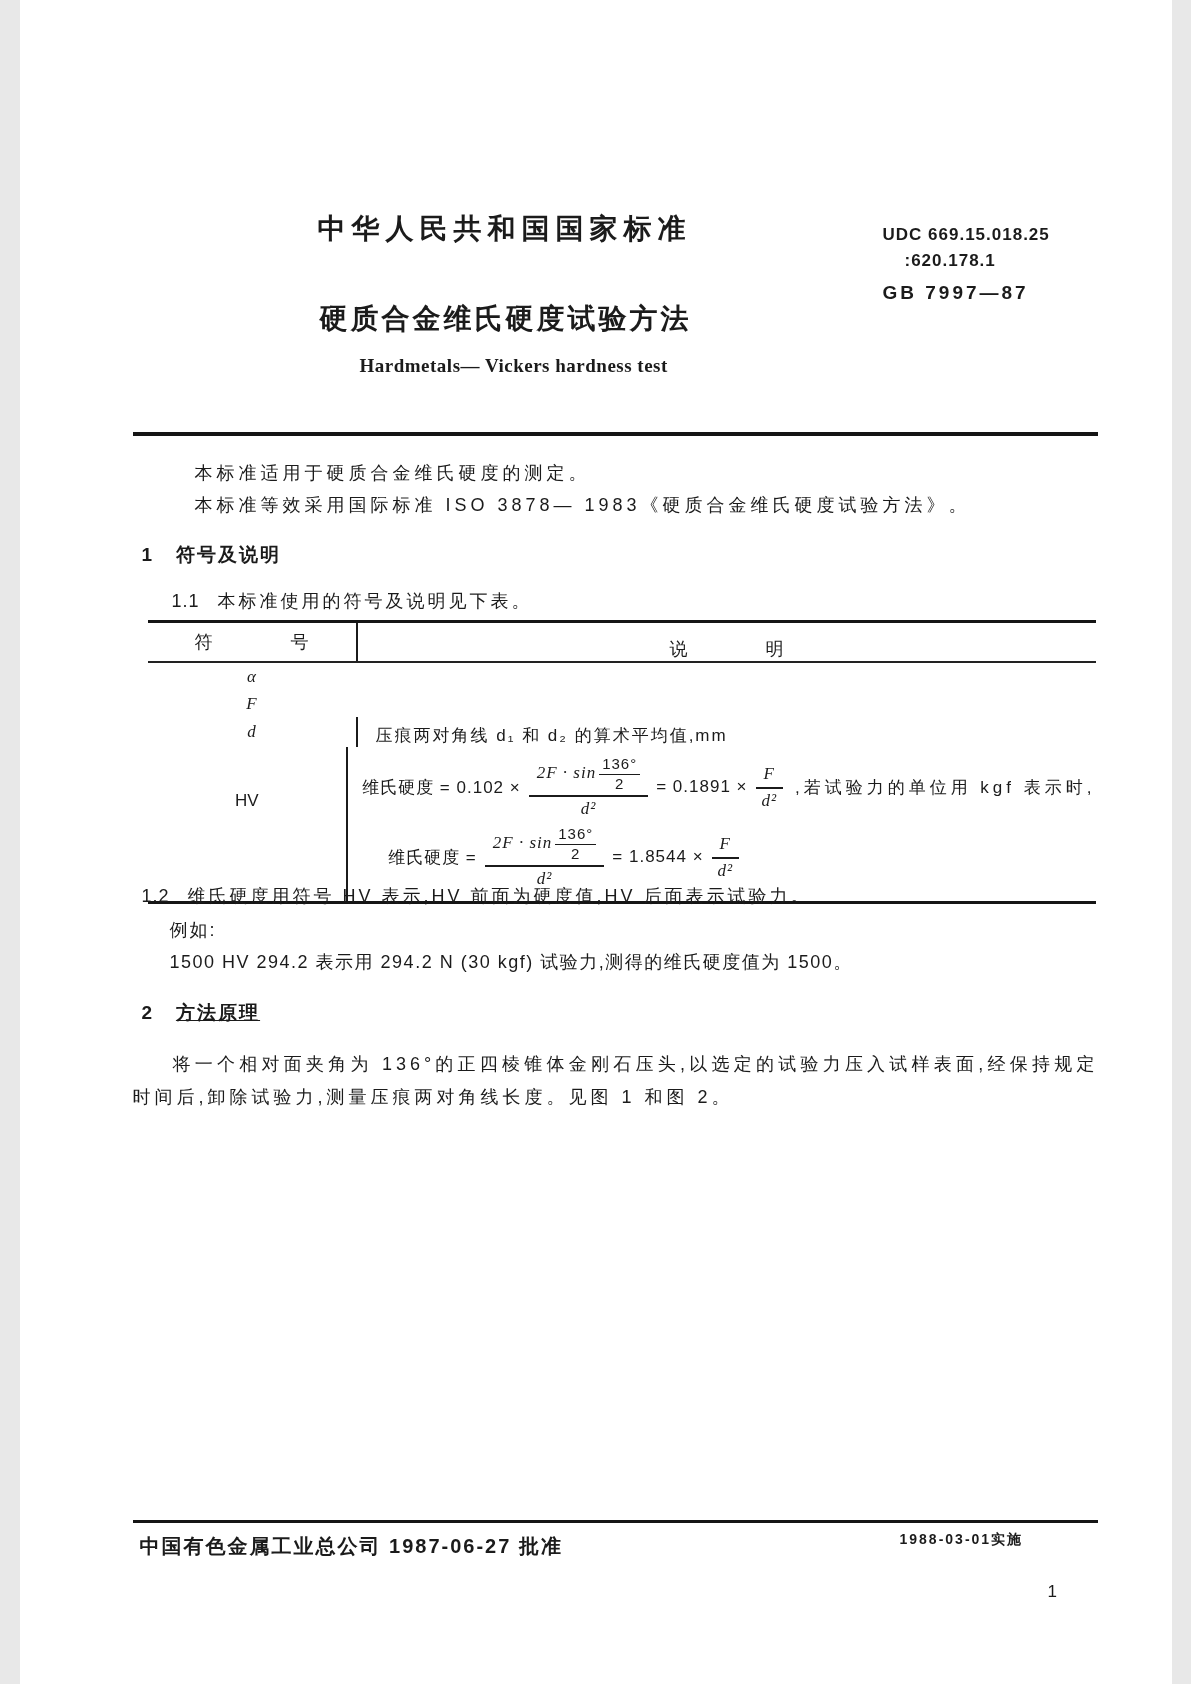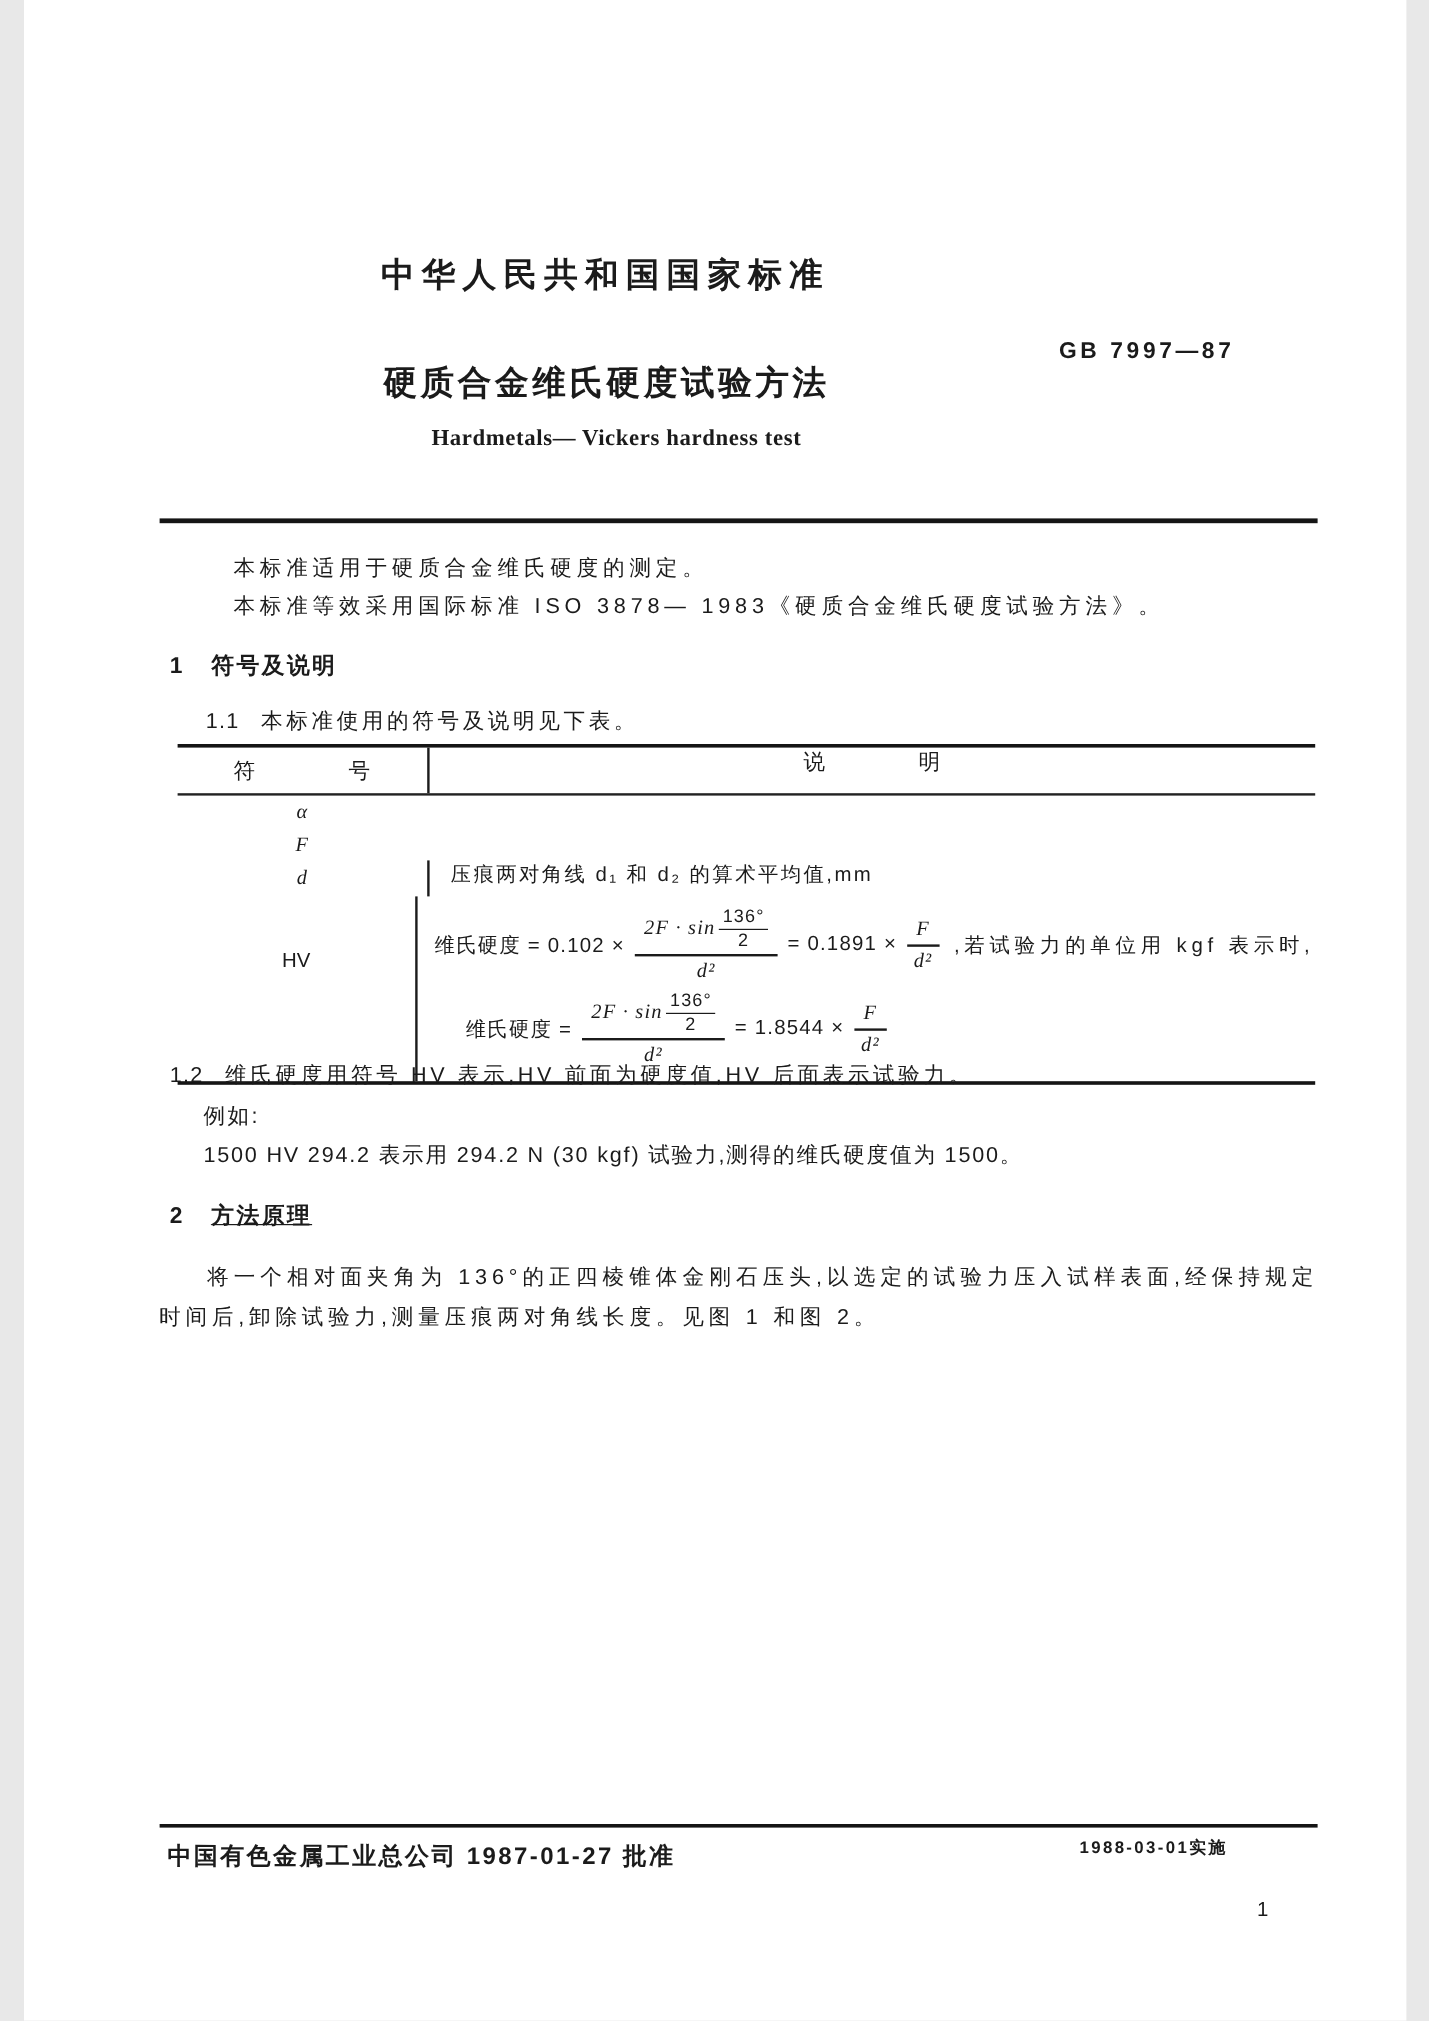--- a/index.html
+++ b/index.html
@@ -28,21 +28,21 @@
   .s1-head{left:122px;top:542px;}
   .head-no{display:inline-block;margin-right:22px;font-weight:bold;}
   .clause{font-size:18px;letter-spacing:3px;}
   .c11{left:152px;top:589px;}
   .clause-no{display:inline-block;margin-right:18px;letter-spacing:1px;}
   
   .symtable{left:128px;top:620px;width:948px;border-top:3px solid #151515;border-bottom:3px solid #151515;}
   .trow{display:flex;align-items:center;}
   .thead-row{height:38px;border-bottom:2px solid #222;}
   .cell1{width:208px;display:flex;justify-content:center;align-items:center;align-self:stretch;}
-  .cell2{flex:1;border-left:2px solid #1b1b1b;padding-left:18px;display:flex;align-items:flex-start;align-self:stretch;}
+  .cell2{flex:1;border-left:2px solid #1b1b1b;padding-left:18px;display:flex;align-items:flex-end;align-self:stretch;}
   .hdr-spread{font-size:18px;letter-spacing:78px;margin-right:-78px;font-weight:500;}
   .body-row{height:27px;}
   .row-d{height:30px;}
   .desc{font-size:17px;letter-spacing:2px;}
   .sym{font-size:17px;}
   .mv{font-family:"Liberation Serif","DejaVu Serif",serif;font-style:italic;}
   .hv-row{min-height:138px;}
   .hv-cell1{align-items:flex-start;padding-top:44px;}
   .hv-cell2{flex-direction:column;align-items:flex-start;padding:8px 0 12px 14px;gap:6px;}
   .fline{display:flex;align-items:center;font-size:17px;letter-spacing:1px;white-space:nowrap;}
@@ -64,20 +64,24 @@
   .footer-right{left:880px;top:1531px;font-size:14px;font-weight:bold;letter-spacing:2px;}
   .page-num{left:1028px;top:1582px;font-size:17px;}
 </style>
 </head>
 <body>
 
 <div class="page">
 
   <div class="abs org-title">中华人民共和国国家标准</div>
 
+  <div class="abs udc-block">
+    <div>UDC 669.15.018.25</div>
+    <div class="udc-line2">:620.178.1</div>
+  </div>
 
   <div class="abs std-no">GB 7997—87</div>
 
   <div class="abs doc-title">硬质合金维氏硬度试验方法</div>
   <div class="abs doc-title-en">Hardmetals— Vickers hardness test</div>
 
   <div class="abs rule rule-top"></div>
 
   <div class="abs intro-p intro-p1">本标准适用于硬质合金维氏硬度的测定。</div>
   <div class="abs intro-p intro-p2">本标准等效采用国际标准 ISO 3878— 1983《硬质合金维氏硬度试验方法》。</div>
@@ -157,17 +161,17 @@
   </div>
   <div class="abs example-label">例如:</div>
   <div class="abs example-text">1500 HV 294.2 表示用 294.2 N (30 kgf) 试验力,测得的维氏硬度值为 1500。</div>
 
   <div class="abs sec-head s2-head">
     <span class="head-no">2</span><span>方法原理</span>
   </div>
   <div class="abs s2-para">将一个相对面夹角为 136°的正四棱锥体金刚石压头,以选定的试验力压入试样表面,经保持规定时间后,卸除试验力,测量压痕两对角线长度。见图 1 和图 2。</div>
 
   <div class="abs rule rule-bottom"></div>
-  <div class="abs footer-left">中国有色金属工业总公司 1987-01-27 批准</div>
+  <div class="abs footer-left">中国有色金属工业总公司 1987-06-27 批准</div>
   <div class="abs footer-right">1988-03-01实施</div>
   <div class="abs page-num">1</div>
 
 </div>
 
 </body></html>

